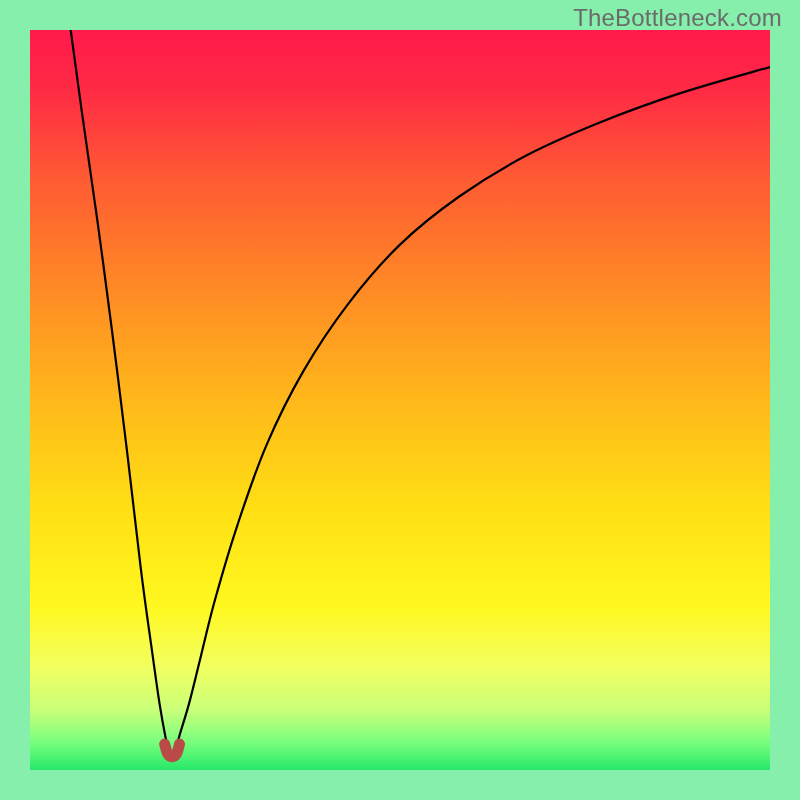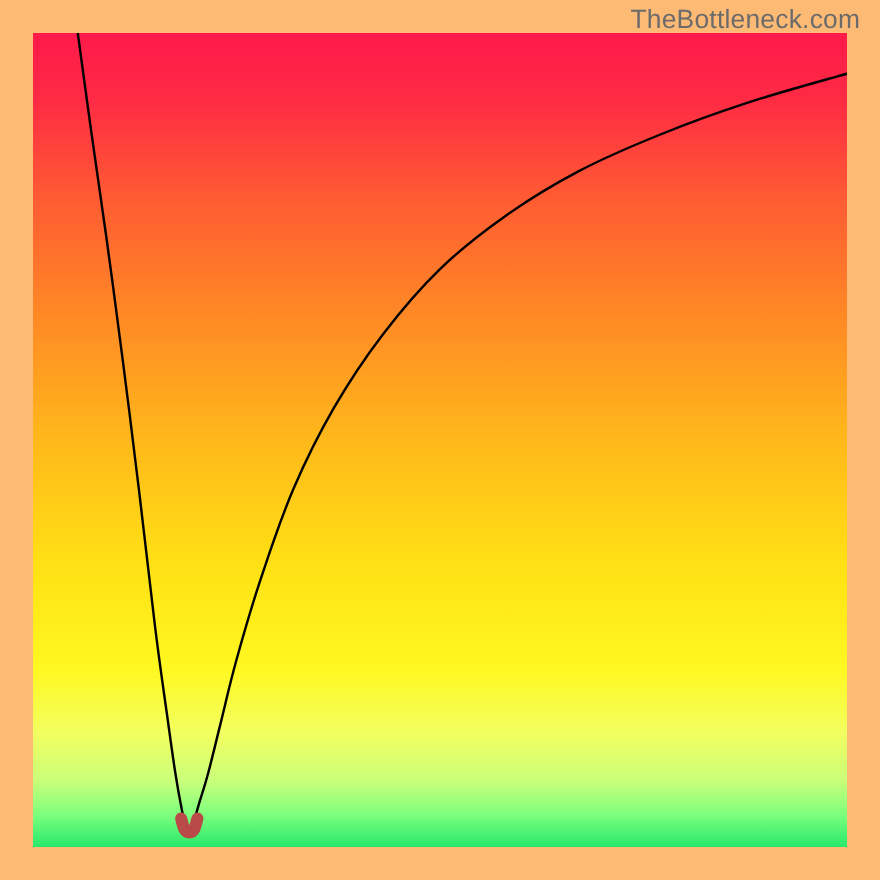--- a/index.html
+++ b/index.html
@@ -7,21 +7,21 @@
     padding: 0;
     width: 800px;
     height: 800px;
     background: #000;
     overflow: hidden;
   }
   .frame {
     position: relative;
     width: 800px;
     height: 800px;
-    background: #fdba74;
+    background: #86efac;
   }
   .watermark {
     position: absolute;
     top: 4px;
     right: 18px;
     font-family: Arial, Helvetica, sans-serif;
     font-size: 24px;
     color: #6b6b6b;
     font-weight: 500;
     letter-spacing: 0.2px;

